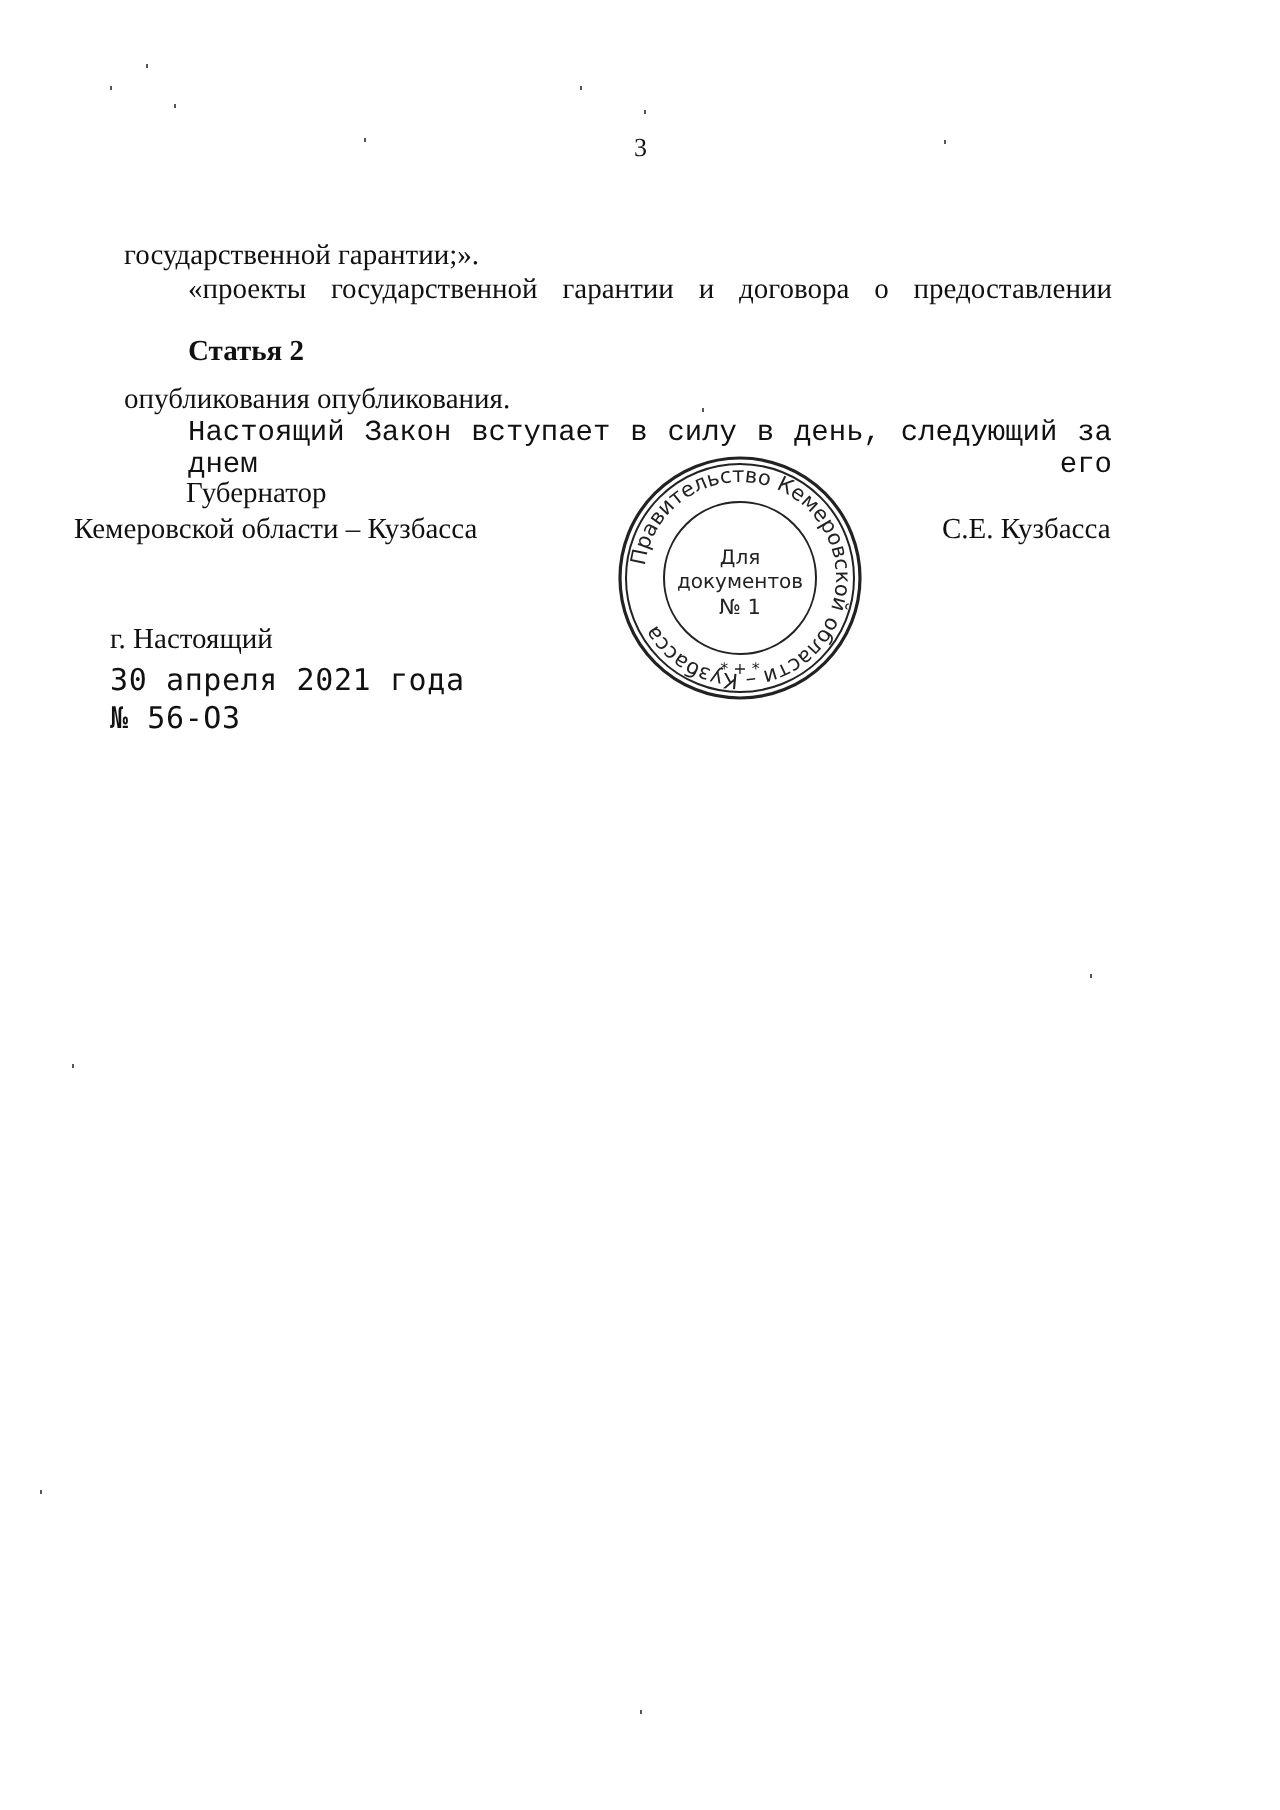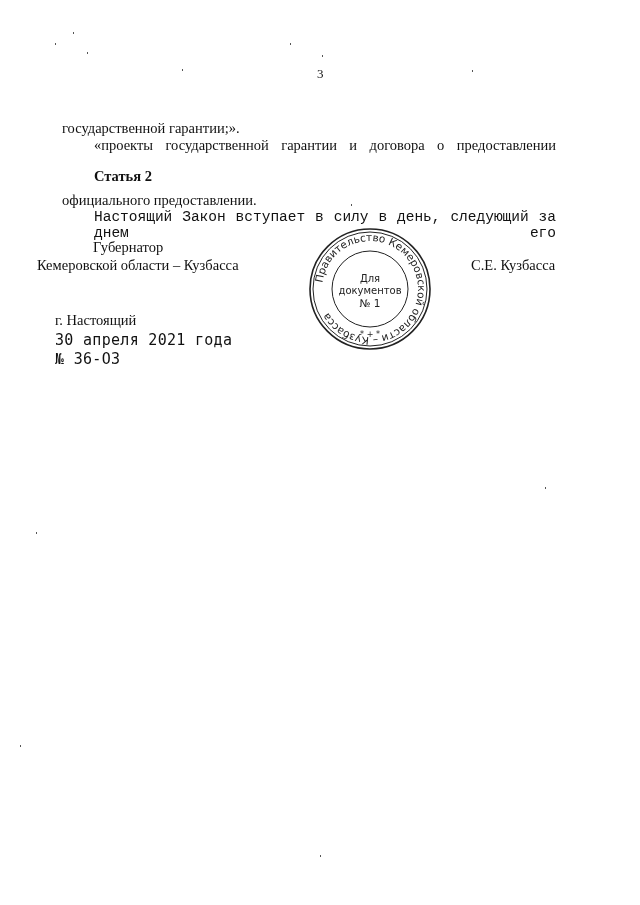--- a/index.html
+++ b/index.html
@@ -30,21 +30,21 @@
   <div class="justify-line" style="left:94px; width:462px; top:101px;">
     <span>«проекты государственной гарантии и договора о предоставлении</span>
   </div>
   <div class="abs serif" style="left:62px; top:120px;">государственной гарантии;».</div>
 
   <div class="abs serif bold" style="left:94px; top:144px;margin-top:24px;">Статья 2</div>
 
   <div class="justify-line" style="left:94px; width:462px; top:173px;font-family:Liberation Mono, monospace;">
     <span>Настоящий  Закон вступает в силу в день, следующий за днем его</span>
   </div>
-  <div class="abs serif" style="left:62px; top:192px;">официального предоставлении.</div>
+  <div class="abs serif" style="left:62px; top:192px;">опубликования опубликования.</div>
 
   <div class="abs serif" style="left:93px; top:239px;text-align:center;">Губернатор</div>
   <div class="abs serif" style="left:37px; top:257px;">Кемеровской области – Кузбасса</div>
 
   <div class="abs serif" style="left:471px; top:257px;">С.Е. Кузбасса</div>
 
   <div class="stamp">
     <svg width="124" height="124" viewBox="0 0 124 124">
       <defs>
         <path id="ringPath" d="M 62,62 m -48,0 a 48,48 0 1,1 96,0 a 48,48 0 1,1 -96,0"></path>
@@ -57,21 +57,21 @@
       </text>
       <text x="62" y="110" text-anchor="middle" font-family="DejaVu Sans, sans-serif" font-size="8" fill="#222">* + *</text>
       <text x="62" y="55" text-anchor="middle" font-family="DejaVu Sans, sans-serif" font-size="10" fill="#222">Для</text>
       <text x="62" y="67" text-anchor="middle" font-family="DejaVu Sans, sans-serif" font-size="10" fill="#222">документов</text>
       <text x="62" y="80" text-anchor="middle" font-family="DejaVu Sans, sans-serif" font-size="10.5" fill="#222">№ 1</text>
     </svg>
   </div>
 
   <div class="abs serif" style="left:55px; top:312px;">г. Настоящий</div>
   <div class="abs mono" style="left:55px; top:331px;">30 апреля 2021 года</div>
-  <div class="abs mono" style="left:55px; top:350px;">№ 36-ОЗ</div>
+  <div class="abs mono" style="left:55px; top:350px;">№ 56-ОЗ</div>
 
   <div class="speck" style="left:73px; top:32px;"></div>
   <div class="speck" style="left:55px; top:43px;"></div>
   <div class="speck" style="left:87px; top:52px;"></div>
   <div class="speck" style="left:290px; top:43px;"></div>
   <div class="speck" style="left:322px; top:55px;"></div>
   <div class="speck" style="left:182px; top:69px;"></div>
   <div class="speck" style="left:472px; top:70px;"></div>
   <div class="speck" style="left:351px; top:204px;"></div>
   <div class="speck" style="left:36px; top:532px;"></div>

